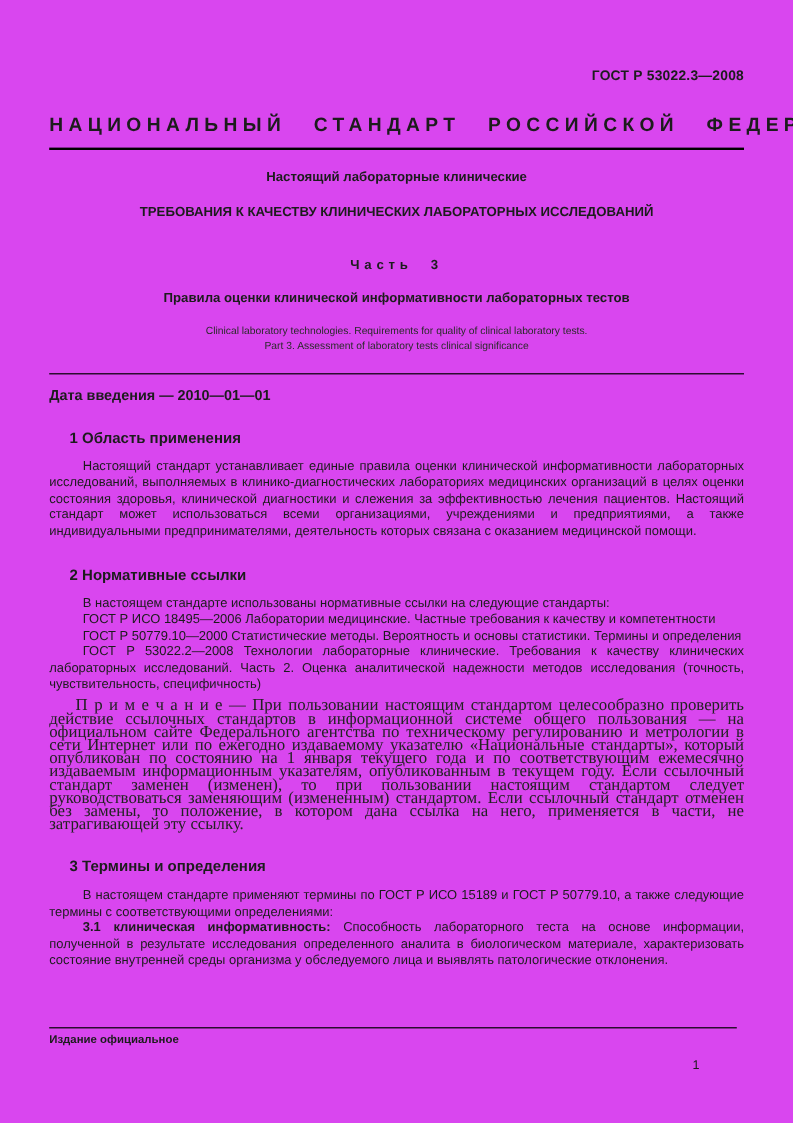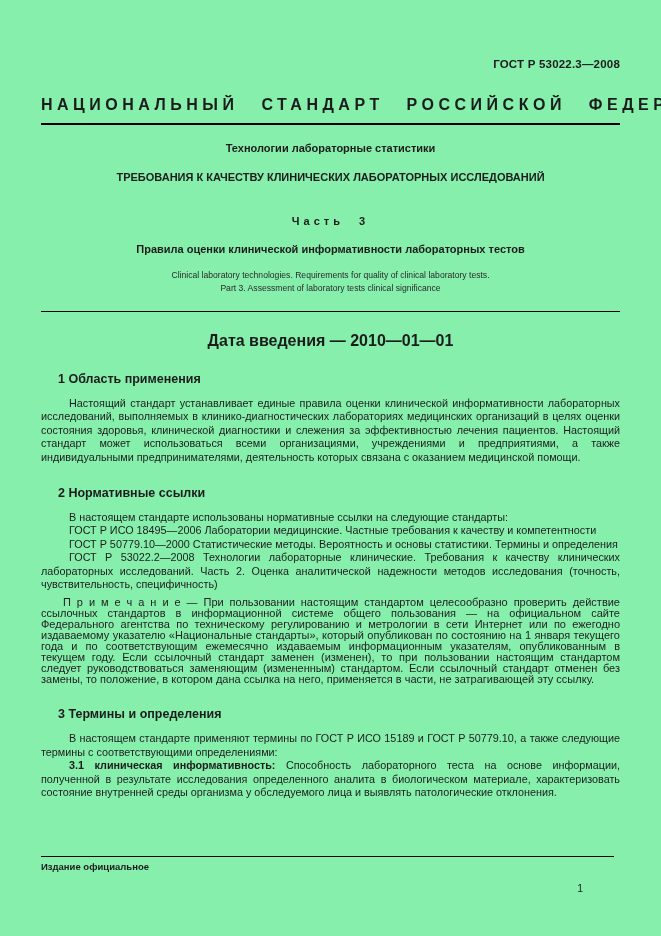--- a/index.html
+++ b/index.html
@@ -1,21 +1,21 @@
 <!DOCTYPE html>
 <html><head>
 <meta charset="utf-8">
 <style>
   html, body { margin: 0; padding: 0; background: #ffffff; }
   .page {
     position: relative;
     width: 661px;
     height: 936px;
     margin: 0 auto;
-    background: #86efac;
+    background: #d946ef;
     color: #1c1c1c;
     font-family: "Liberation Sans", sans-serif;
     box-sizing: border-box;
     padding: 58px 41px 0 41px;
     overflow: hidden;
   }
   .doc-code {
     text-align: right;
     font-weight: bold;
     font-size: 11.5px;
@@ -41,45 +41,46 @@
     margin: 0;
   }
   .title-block { text-align: center; }
   .subject       { margin-top: 17px; font-weight: bold; font-size: 11px; }
   .main-title    { margin-top: 17px; font-weight: bold; font-size: 11px; }
   .part-label    { margin-top: 32px; font-weight: bold; font-size: 11px; letter-spacing: 4px; word-spacing: 8px; }
   .part-title    { margin-top: 16px; font-weight: bold; font-size: 11px; }
   .eng-title     { margin-top: 14px; font-size: 8.6px; line-height: 13px; color: #2a2a2a; }
   .top-divider   { margin-top: 16px; }
   .eff-date {
-    margin-top: 20px;
-    text-align: center;
+    margin-top: 10px;
+    text-align: left;
     font-weight: bold;
-    font-size: 16px;
+    font-size: 12px;
   }
   .section-heading {
     margin: 22px 0 11px 0;
     padding-left: 17px;
     font-weight: bold;
     font-size: 12.5px;
   }
   .para {
     margin: 0;
     font-size: 10.8px;
     line-height: 13.4px;
     text-align: justify;
     text-indent: 28px;
   }
   .note {
     margin: 6px 0 16px 0;
-    font-size: 11px;
+    font-size: 14px;
     line-height: 11px;
     text-align: justify;
     text-indent: 22px;
     color: #222;
+    font-family: Liberation Serif, serif;
   }
   .term-lead { font-weight: bold; }
   .footer {
     position: absolute;
     left: 41px;
     right: 47px;
     bottom: 64px;
     border-top: 1px solid #000;
     padding-top: 4px;
   }
@@ -98,21 +99,21 @@
 <body>
 
 <div class="page">
 
   <div class="doc-code">ГОСТ Р 53022.3—2008</div>
 
   <div class="std-type">НАЦИОНАЛЬНЫЙ СТАНДАРТ РОССИЙСКОЙ ФЕДЕРАЦИИ</div>
   <hr class="rule-thick">
 
   <div class="title-block">
-    <div class="subject">Технологии лабораторные статистики</div>
+    <div class="subject">Настоящий лабораторные клинические</div>
     <div class="main-title">ТРЕБОВАНИЯ К КАЧЕСТВУ КЛИНИЧЕСКИХ ЛАБОРАТОРНЫХ ИССЛЕДОВАНИЙ</div>
     <div class="part-label">Часть 3</div>
     <div class="part-title">Правила оценки клинической информативности лабораторных тестов</div>
     <div class="eng-title">
       <div>Clinical laboratory technologies. Requirements for quality of clinical laboratory tests.</div>
       <div>Part 3.  Assessment of laboratory tests clinical significance</div>
     </div>
   </div>
 
   <hr class="rule-thin top-divider">

